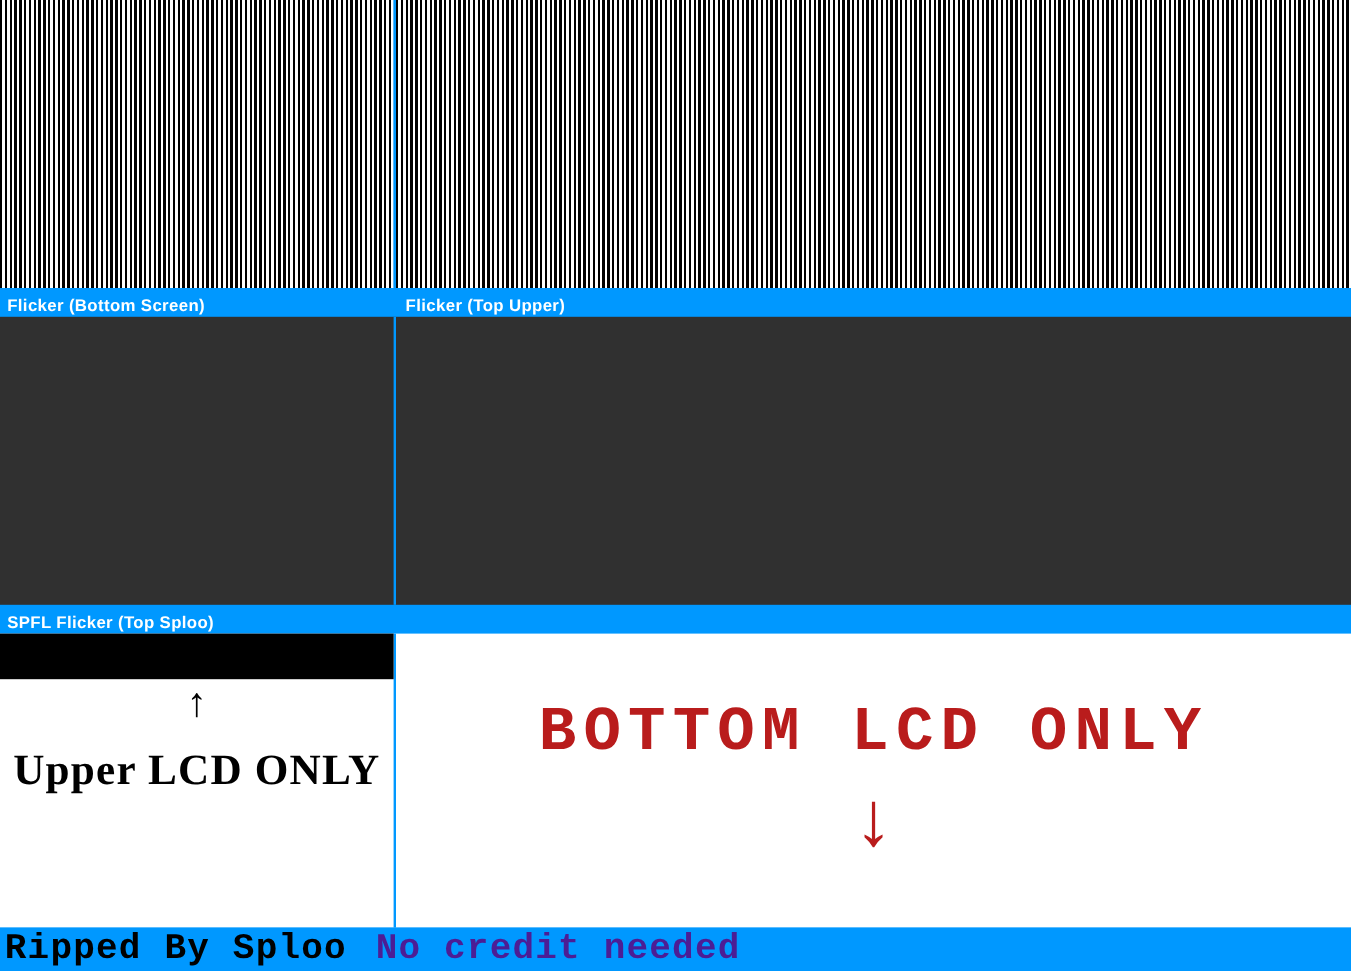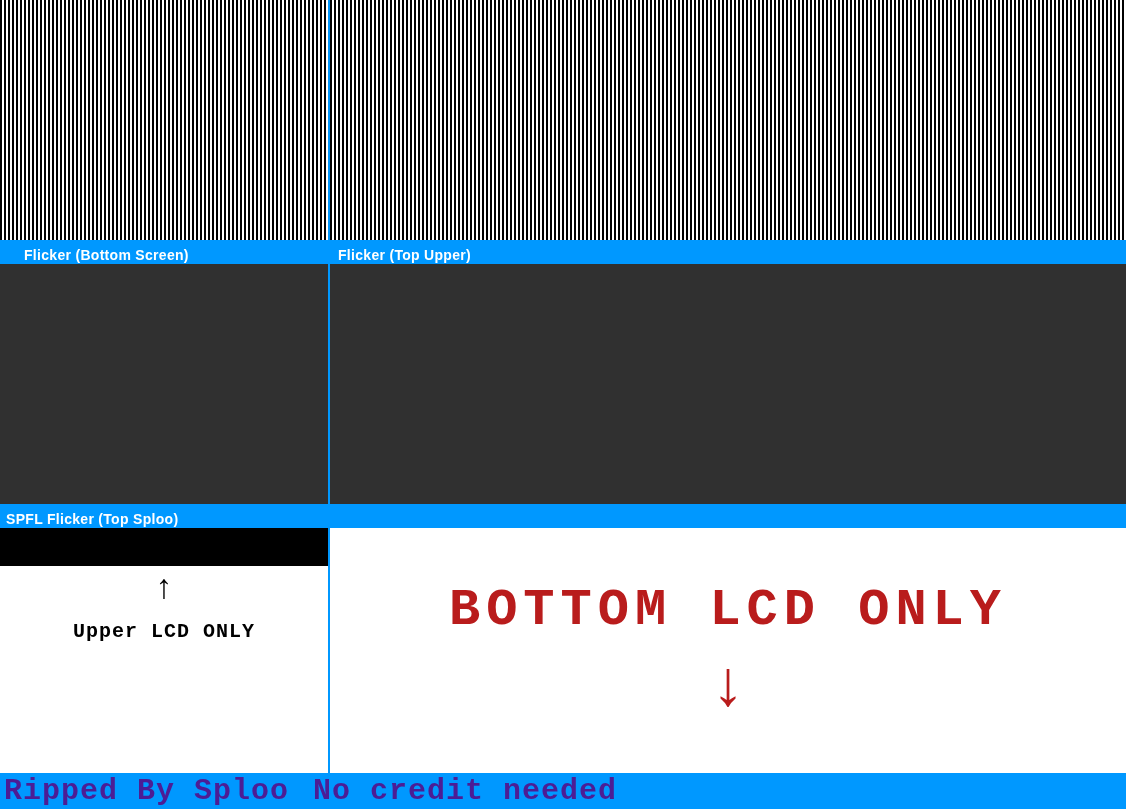--- a/index.html
+++ b/index.html
@@ -32,21 +32,21 @@
   .flicker-top    { flex: 1; }
 
   
   .label-bar {
     display: flex;
     height: 24px;
     width: 100%;
     background: #0098ff;
     align-items: flex-end;
   }
-  .label-left  { width: 332px; padding-left: 24px; }
+  .label-left  { width: 332px; padding-left: 6px; }
   .label-right { flex: 1; padding-left: 6px; }
   .label-text {
     color: #ffffff;
     font-size: 14px;
     font-weight: bold;
     letter-spacing: .3px;
     white-space: nowrap;
   }
 
   
@@ -83,21 +83,21 @@
     flex-direction: column;
     align-items: center;
     justify-content: flex-start;
     padding-top: 6px;
     gap: 14px;
     font-family: "Courier New", monospace;
     font-weight: 900;
     color: #000;
   }
   .lcd-left-arrow { font-size: 34px; line-height: 1; }
-  .lcd-left-text  { font-size: 20px; letter-spacing: 1px; }
+  .lcd-left-text  { font-size: 36px; letter-spacing: 1px; font-family: Liberation Serif, serif; }
 
   .lcd-right {
     flex: 1;
     background: #ffffff;
     display: flex;
     flex-direction: column;
     align-items: center;
     justify-content: center;
     gap: 16px;
     font-family: "Courier New", monospace;
@@ -117,21 +117,21 @@
     background: #0098ff;
     display: flex;
     align-items: center;
     padding-left: 4px;
     font-family: "Courier New", monospace;
     font-weight: 900;
     font-size: 30px;
     letter-spacing: 1px;
     gap: 24px;
   }
-  .footer-main   { color: #4c1d95; font-family: Liberation Mono, monospace; }
+  .footer-main   { color: #000000; font-family: Liberation Mono, monospace; }
   .footer-credit { color: #4c1d95; }
 </style>
 </head>
 <body>
 
 <div class="row1">
   <div class="flicker-panel flicker-bottom"></div>
   <div class="flicker-panel flicker-top"></div>
 </div>
 

